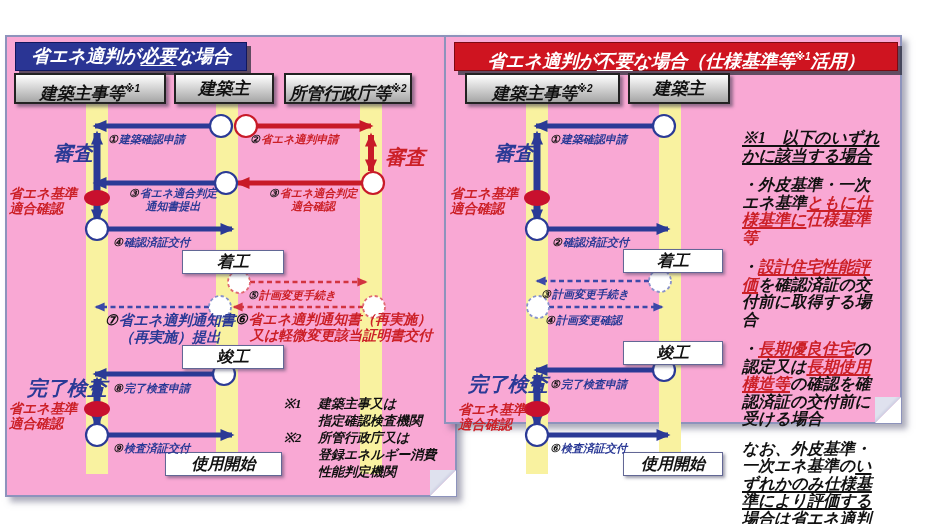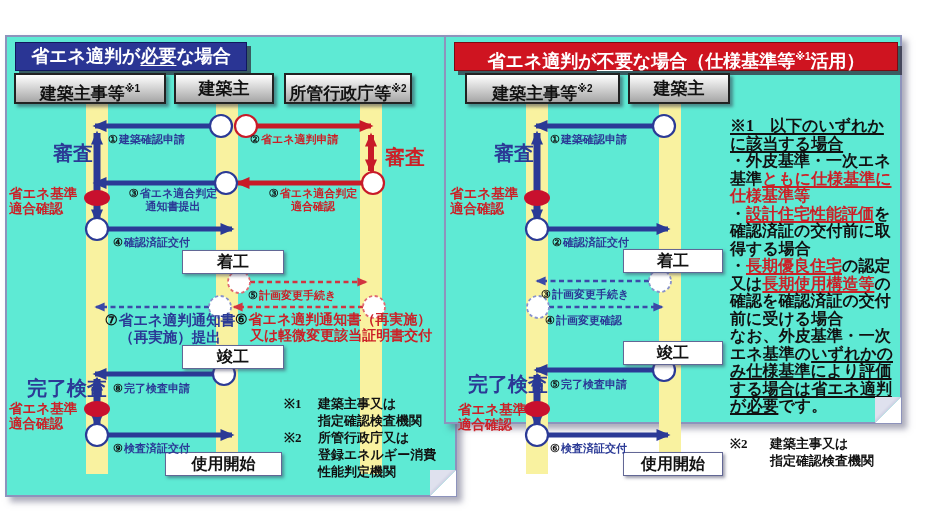--- a/index.html
+++ b/index.html
@@ -1,18 +1,18 @@
 <!DOCTYPE html>
 <html><head>
 <meta charset="utf-8">
 <style>
   html,body{margin:0;padding:0;width:930px;height:524px;overflow:hidden;background:#fff;
     font-family:"Liberation Serif","DejaVu Serif",serif;}
-  .panel{position:absolute;box-sizing:border-box;background:#5eead4;border:2px solid #8d93bc;
-    box-shadow:5px 5px 6px rgba(90,90,120,.5);}
+  .panel{position:absolute;box-sizing:border-box;background:#f9a8d4;border:2px solid #8d93bc;
+    box-shadow:5px 5px 6px rgba(90,90,120,.5);font-style:italic;}
   .ptitle{position:absolute;color:#fff;font-weight:bold;font-size:18px;text-align:center;line-height:27px;height:27px;
     font-family:"Liberation Sans","DejaVu Sans",sans-serif;box-shadow:4px 4px 0 rgba(45,45,60,.75);white-space:nowrap;z-index:4;}
   .navy{background:#2a3594;border:1px solid #10175e;}
   .redbg{background:#cf1420;border:1px solid #7d0a12;}
   .ptitle .u{text-decoration:underline;text-underline-offset:3px;}
   .ptitle sup{font-size:10px;}
   .actor{position:absolute;height:27px;line-height:27px;text-align:center;font-weight:bold;font-size:17px;color:#111;
     background:linear-gradient(#ffffff,#a6a6a6);border:2px solid #222;box-shadow:3px 3px 3px rgba(50,50,70,.5);
     font-family:"Liberation Sans","DejaVu Sans",sans-serif;white-space:nowrap;z-index:4;}
   .actor sup{font-size:10px;}
@@ -34,21 +34,21 @@
   .blue{color:#2b3a96}
   .red{color:#cc2027}
   .num{color:#111;padding-right:1px;}
   .two{text-align:center;line-height:1.16;}
   .sm{font-size:13.5px;line-height:1.14;}
   .shinsa{font-size:20px;}
   .fnote{position:absolute;font-size:13px;line-height:17px;color:#111;font-weight:bold;white-space:nowrap;z-index:4;}
   .fmark{display:inline-block;width:34px;}
   .find{padding-left:34px;}
   .notes{position:absolute;font-size:16px;line-height:17.5px;font-weight:bold;color:#111;z-index:4;}
-  .notes p{margin:0;}
+  .notes p{margin:12px;}
   .notes .u{text-decoration:underline;text-underline-offset:2px;text-decoration-thickness:1.5px;}
   .gap1{margin-top:16px;}
   .fn2{margin-top:20px;}
   .fmark2{display:inline-block;width:40px;}
   .find2{padding-left:40px;}
   .fold{position:absolute;right:-1px;bottom:-1px;width:26px;height:26px;z-index:5;}
   .fold-w{position:absolute;left:0;top:0;width:100%;height:100%;background:#fff;
     clip-path:polygon(100% 0,100% 100%,0 100%);}
   .fold-f{position:absolute;left:0;top:0;width:100%;height:100%;
     background:linear-gradient(135deg,#dfe1ee 40%,#9299bd 80%,#7d84ac 100%);

